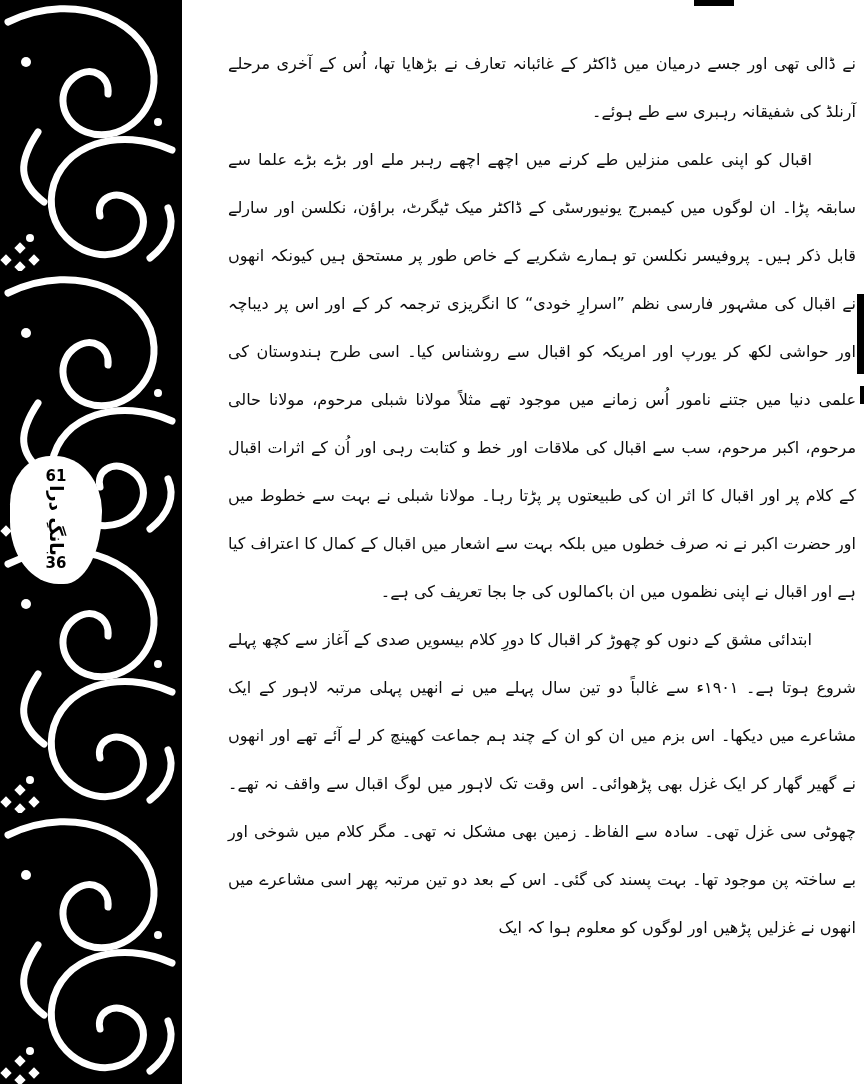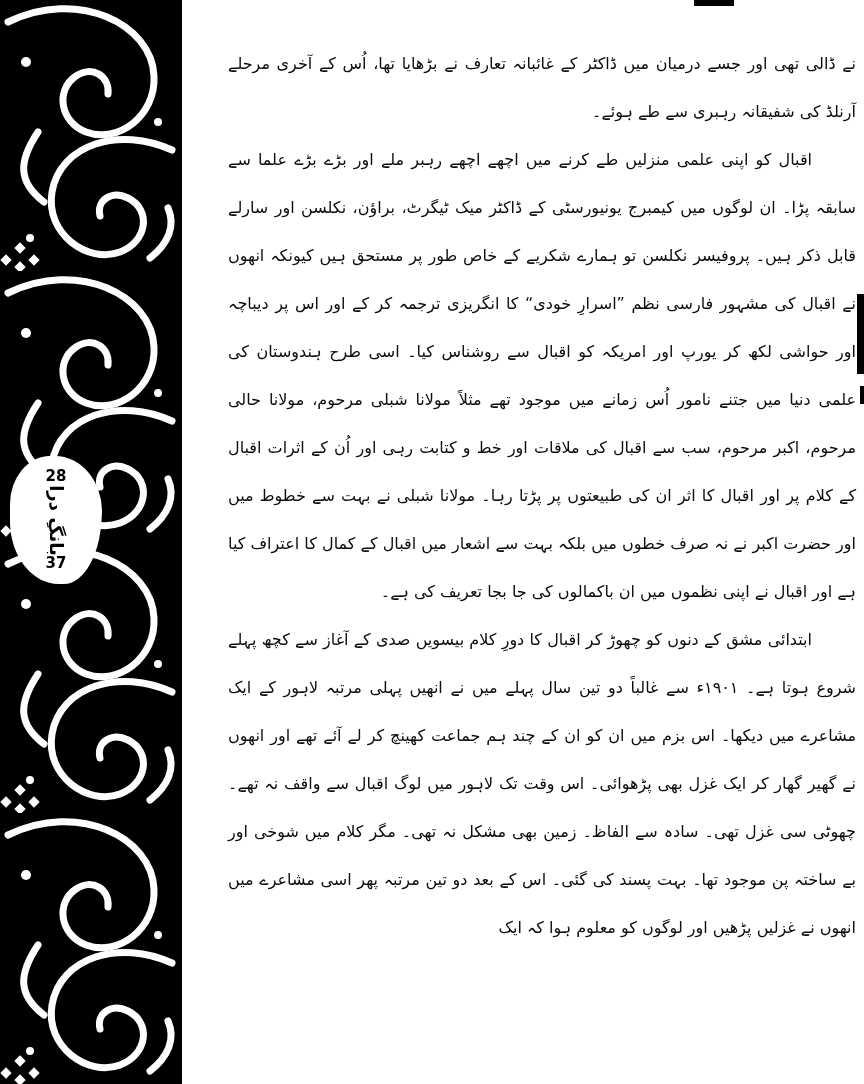--- a/index.html
+++ b/index.html
@@ -93,25 +93,25 @@
             <rect x="30" y="256" width="8" height="8" transform="rotate(45 34 260)"></rect>
             <rect x="2" y="256" width="8" height="8" transform="rotate(45 6 260)"></rect>
             <rect x="16" y="263" width="8" height="8" transform="rotate(45 20 267)"></rect>
           </g>
         </pattern>
       </defs>
       <rect width="182" height="1084" fill="url(#swirls)"></rect>
     </svg>
 
     <div class="badge">
-      <div class="badge-num">28</div>
+      <div class="badge-num">61</div>
       <div class="badge-title-wrap">
         <span class="badge-title">بانگِ درا</span>
       </div>
-      <div class="badge-num">37</div>
+      <div class="badge-num">36</div>
     </div>
   </div>
 
   <div class="text-col">
     <p class="para no-indent">نے ڈالی تھی اور جسے درمیان میں ڈاکٹر کے غائبانہ تعارف نے بڑھایا تھا، اُس کے آخری مرحلے آرنلڈ کی شفیقانہ رہبری سے طے ہوئے۔</p>
     <p class="para">اقبال کو اپنی علمی منزلیں طے کرنے میں اچھے اچھے رہبر ملے اور بڑے بڑے علما سے سابقہ پڑا۔ ان لوگوں میں کیمبرج یونیورسٹی کے ڈاکٹر میک ٹیگرٹ، براؤن، نکلسن اور سارلے قابل ذکر ہیں۔ پروفیسر نکلسن تو ہمارے شکریے کے خاص طور پر مستحق ہیں کیونکہ انھوں نے اقبال کی مشہور فارسی نظم ”اسرارِ خودی“ کا انگریزی ترجمہ کر کے اور اس پر دیباچہ اور حواشی لکھ کر یورپ اور امریکہ کو اقبال سے روشناس کیا۔ اسی طرح ہندوستان کی علمی دنیا میں جتنے نامور اُس زمانے میں موجود تھے مثلاً مولانا شبلی مرحوم، مولانا حالی مرحوم، اکبر مرحوم، سب سے اقبال کی ملاقات اور خط و کتابت رہی اور اُن کے اثرات اقبال کے کلام پر اور اقبال کا اثر ان کی طبیعتوں پر پڑتا رہا۔ مولانا شبلی نے بہت سے خطوط میں اور حضرت اکبر نے نہ صرف خطوں میں بلکہ بہت سے اشعار میں اقبال کے کمال کا اعتراف کیا ہے اور اقبال نے اپنی نظموں میں ان باکمالوں کی جا بجا تعریف کی ہے۔</p>
     <p class="para">ابتدائی مشق کے دنوں کو چھوڑ کر اقبال کا دورِ کلام بیسویں صدی کے آغاز سے کچھ پہلے شروع ہوتا ہے۔ ۱۹۰۱ء سے غالباً دو تین سال پہلے میں نے انھیں پہلی مرتبہ لاہور کے ایک مشاعرے میں دیکھا۔ اس بزم میں ان کو ان کے چند ہم جماعت کھینچ کر لے آئے تھے اور انھوں نے گھیر گھار کر ایک غزل بھی پڑھوائی۔ اس وقت تک لاہور میں لوگ اقبال سے واقف نہ تھے۔ چھوٹی سی غزل تھی۔ سادہ سے الفاظ۔ زمین بھی مشکل نہ تھی۔ مگر کلام میں شوخی اور بے ساختہ پن موجود تھا۔ بہت پسند کی گئی۔ اس کے بعد دو تین مرتبہ پھر اسی مشاعرے میں انھوں نے غزلیں پڑھیں اور لوگوں کو معلوم ہوا کہ ایک</p>
   </div>
 
   <div class="mark mark-top"></div>

